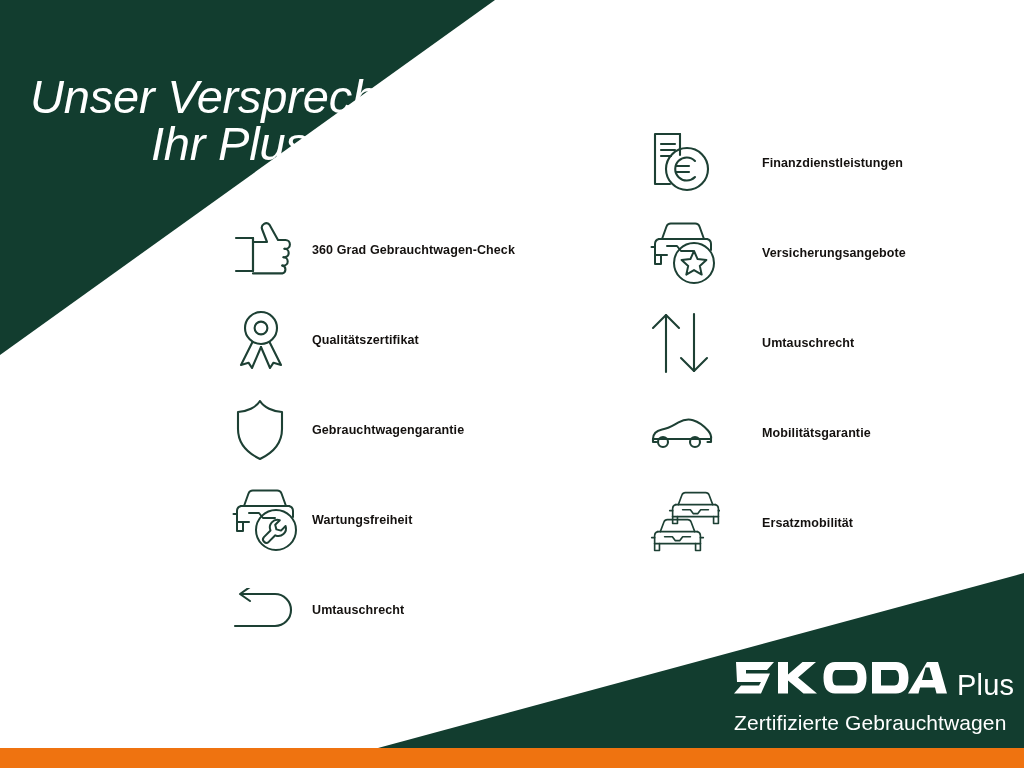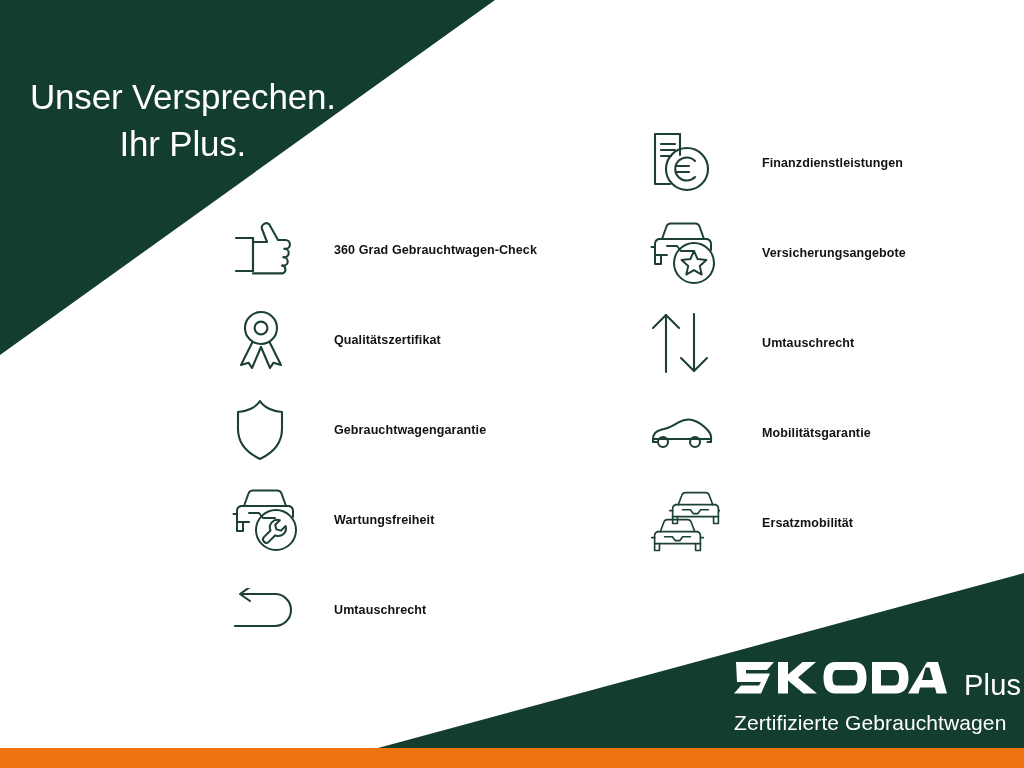--- a/index.html
+++ b/index.html
@@ -12,25 +12,26 @@
   }
   .stage{position:absolute;inset:0;width:1024px;height:768px;overflow:hidden;background:#ffffff;}
 
   
   .bg-svg{position:absolute;left:0;top:0;width:1024px;height:768px;}
 
   
   .headline{
     position:absolute;left:30px;top:26px;
     color:#ffffff;
-    font-size:35px;
+    font-size:47px;
     font-weight:400;
     line-height:47px;
     letter-spacing:-0.2px;
     white-space:pre-line;
+    font-style:italic;
   }
   .headline .l2{display:block;text-align:center;}
 
   
   .col{position:absolute;}
   .col-left{left:232px;top:205px;width:400px;}
   .col-right{left:650px;top:118px;width:380px;}
 
   .feature{
     position:relative;
@@ -46,40 +47,40 @@
     align-items:center;
     justify-content:flex-start;
   }
   .feature .ico svg{display:block;}
   .feature .lbl{
     font-size:12.5px;
     font-weight:bold;
     color:#14110f;
     letter-spacing:0.1px;
     white-space:nowrap;
-    margin-left:28px;
+    margin-left:6px;
   }
   .col-right .feature .lbl{margin-left:38px;}
 
   
   .logo{
     position:absolute;
     left:734px;top:662px;
     color:#ffffff;
     text-align:left;
   }
   .logo-row1{
     display:flex;align-items:baseline;
     line-height:1;
   }
   .skoda-word{display:block;}
   .logo-plus{
     font-size:29px;
     font-weight:400;
-    margin-left:17px;
+    margin-left:10px;
     letter-spacing:0.2px;
   }
   .logo-sub{
     font-size:21px;
     font-weight:400;
     margin-top:11px;
     letter-spacing:0.1px;
     line-height:1.15;
   }
 </style>

